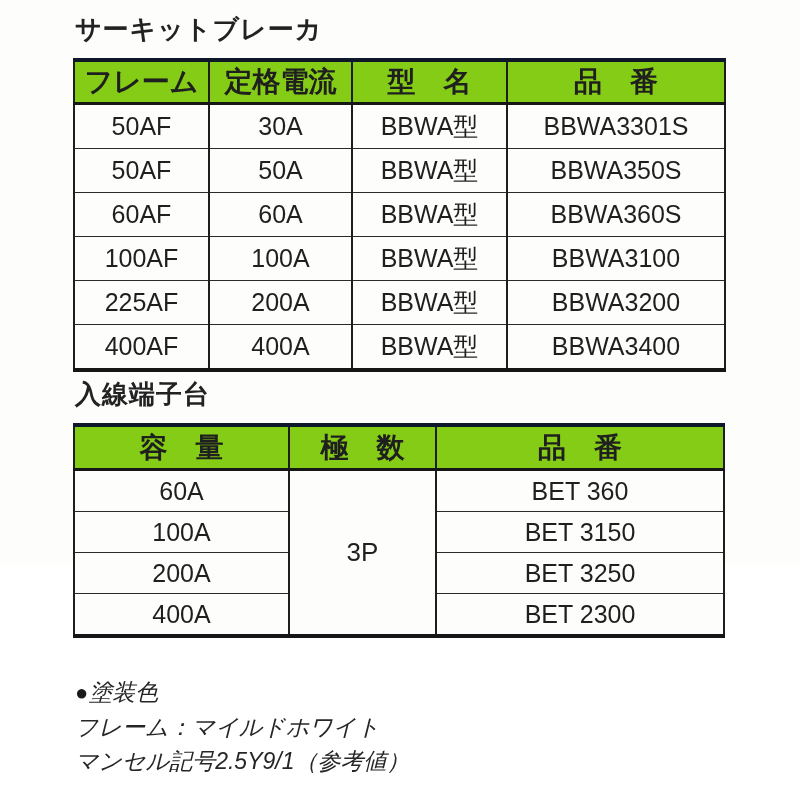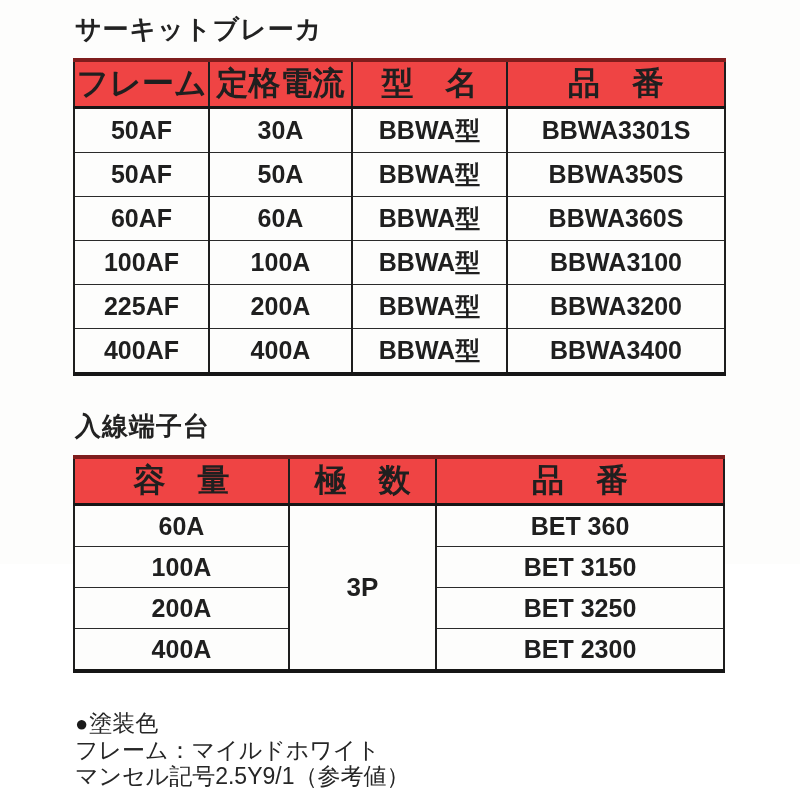--- a/index.html
+++ b/index.html
@@ -37,56 +37,57 @@
   table.spec#breaker-table { width: 651px; }
   table.spec#terminal-table { width: 650px; }
   table.spec th, table.spec td {
     border: 2px solid #1e1e1e;
     text-align: center;
     vertical-align: middle;
     padding: 0;
     overflow: hidden;
   }
   table.spec th {
-    background: #ef4444;
-    font-size: 32px;
+    background: #84cc16;
+    font-size: 28px;
     font-weight: 600;
     height: 40px;
-    border-top: 4px solid #7f1d1d;
+    border-top: 4px solid #0f172a;
     border-bottom: 3px solid #161616;
   }
   table.spec td {
     font-size: 25px;
-    font-weight: 700;
+    font-weight: 400;
     height: 43px;
     border-top: 1px solid #2a2a2a;
     border-bottom: 1px solid #2a2a2a;
   }
   table.spec tr.last-row td {
     border-bottom: 4px solid #161616;
   }
   table.spec td.merged {
     border-top: 3px solid #22c55e;
     border-bottom: 4px solid #161616;
     font-size: 26px;
   }
   #terminal-table { margin-top: 0; }
   #terminal-table th { height: 41px; }
   #terminal-table td { height: 40px; }
-  .gap-title2 { margin-top: 35px; }
+  .gap-title2 { margin-top: 7px; }
   .paint-section {
     margin-top: 37px;
     margin-left: 2px;
     font-size: 23px;
     font-weight: 500;
     color: #262626;
   }
   .paint-line {
-    line-height: 26px;
+    line-height: 34px;
     white-space: nowrap;
+    font-style: italic;
   }
   .bullet-icon {
     display: inline-block;
     font-size: 22px;
     margin-right: 1px;
     color: #1a1a1a;
   }
 </style>
 </head>
 <body>

